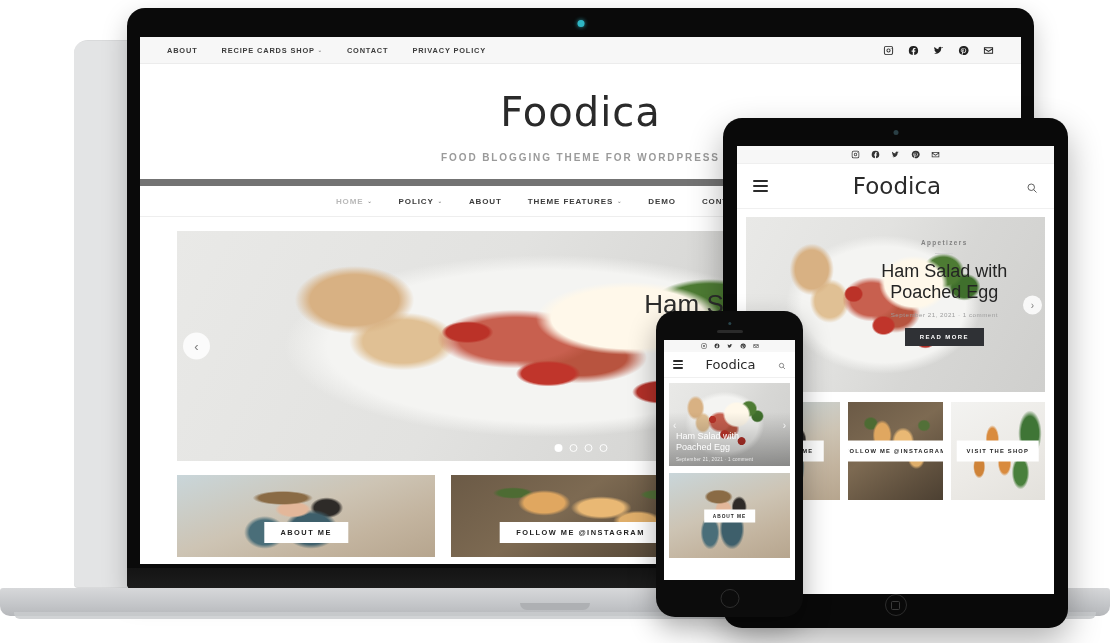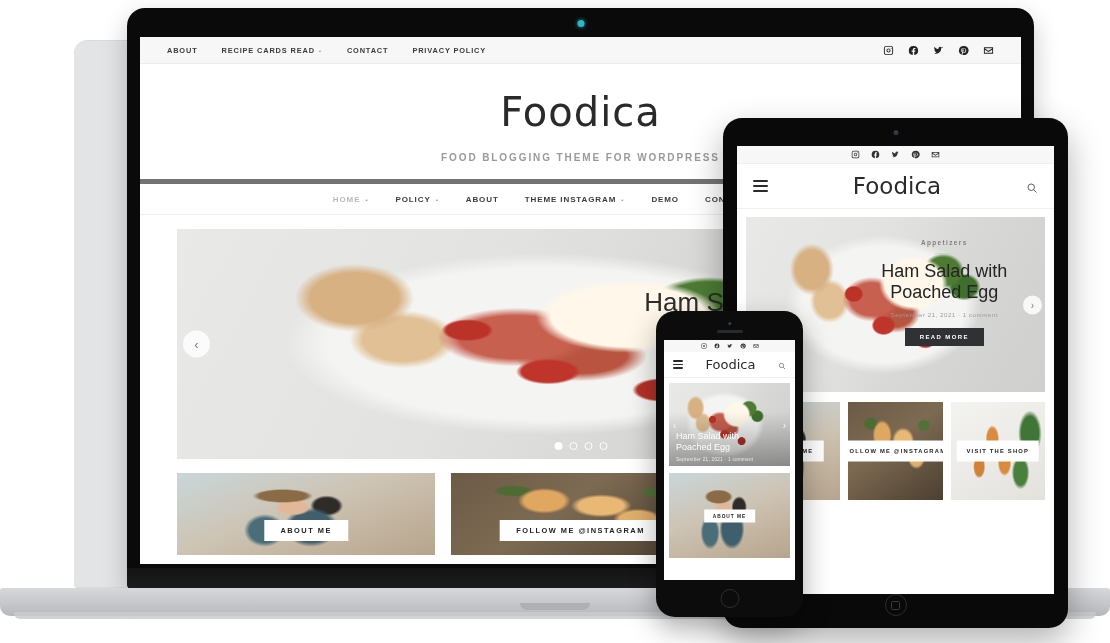--- a/index.html
+++ b/index.html
@@ -24,21 +24,21 @@
   .topnav a{font-size:7.4px;letter-spacing:.85px;color:#3b3b3b;font-weight:700;text-decoration:none;white-space:nowrap;display:flex;align-items:center;gap:3px;}
   .caret{font-size:5px;color:#8a8a8a;line-height:1;}
   .socials{display:flex;align-items:center;gap:13px;}
   .socials .si{width:12px;height:12px;color:#222;display:inline-flex;align-items:center;justify-content:center;}
   .socials .si svg{width:11px;height:11px;fill:currentColor;}
 
   .brandwrap{padding:28px 0 16px;text-align:center;background:#fff;}
   .brand{font-family:"DejaVu Sans",sans-serif;font-size:40px;line-height:1;color:#2a2a2a;font-weight:400;letter-spacing:1px;}
   .tagline{margin-top:20px;font-size:10px;letter-spacing:1.9px;color:#9a9a9a;font-weight:700;}
 
-  .mainnav{height:30px;border-top:5px solid #737373;border-bottom:1px solid #eee;display:flex;align-items:center;justify-content:center;gap:26px;background:#fff;}
+  .mainnav{height:30px;border-top:7px solid #737373;border-bottom:1px solid #eee;display:flex;align-items:center;justify-content:center;gap:26px;background:#fff;}
   .mainnav a{font-size:8px;letter-spacing:.9px;color:#3b3b3b;font-weight:700;text-decoration:none;display:flex;align-items:center;gap:4px;white-space:nowrap;}
   .mainnav a.muted{color:#b9b9b9;}
   .cartbtn{display:flex;align-items:center;gap:5px;}
   .cartbtn svg{width:11px;height:11px;fill:#3b3b3b;}
 
   .herowrap{position:relative;margin:14px 37px 0;height:230px;overflow:hidden;background:#efefef;}
   .heroimg{position:absolute;inset:0;}
   .hero-meta{position:absolute;left:56%;top:30px;width:40%;text-align:center;color:#5f5f5f;}
   .hero-cat{font-size:8px;letter-spacing:1.6px;font-weight:700;color:#7d7d7d;}
   .hero-rule{width:22px;height:1px;background:#cfcfcf;margin:9px auto;}
@@ -166,21 +166,21 @@
       <div class="laptop-cam"></div>
 
       <div class="laptop-screen">
 
         <div class="topbar">
           <div class="topnav">
             <a href="#">
               <span>ABOUT</span>
             </a>
             <a href="#">
-              <span>RECIPE CARDS READ</span>
+              <span>RECIPE CARDS SHOP</span>
               <span class="caret">⌄</span>
             </a>
             <a href="#">
               <span>CONTACT</span>
             </a>
             <a href="#">
               <span>PRIVACY POLICY</span>
             </a>
           </div>
           <div class="socials">
@@ -223,21 +223,21 @@
             <span class="caret">⌄</span>
           </a>
           <a href="#">
             <span>POLICY</span>
             <span class="caret">⌄</span>
           </a>
           <a href="#">
             <span>ABOUT</span>
           </a>
           <a href="#">
-            <span>THEME INSTAGRAM</span>
+            <span>THEME FEATURES</span>
             <span class="caret">⌄</span>
           </a>
           <a href="#">
             <span>DEMO</span>
           </a>
           <a href="#">
             <span>CONTACT</span>
           </a>
           <a href="#" class="cartbtn">
             <svg viewBox="0 0 24 24">

